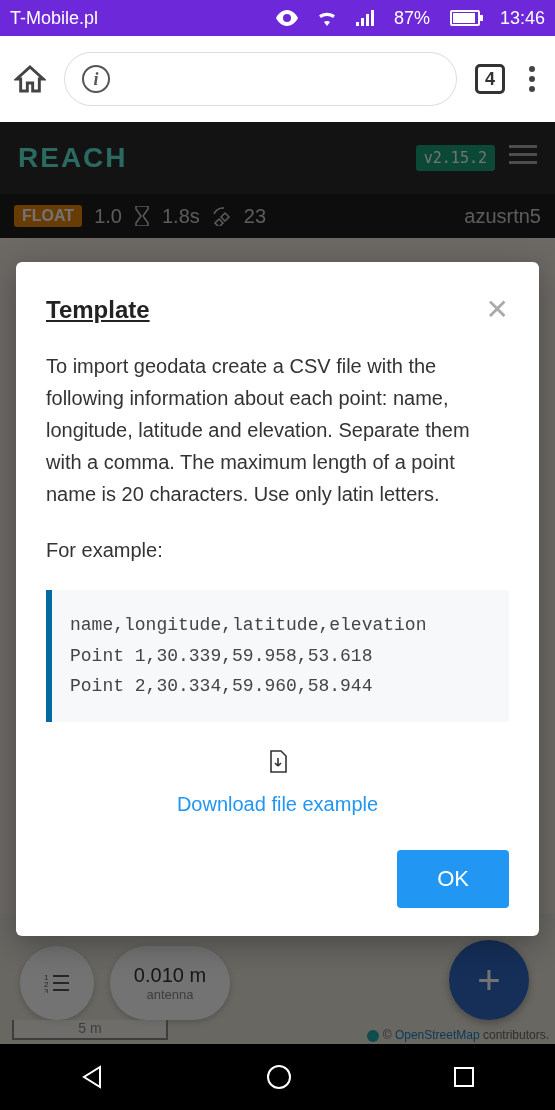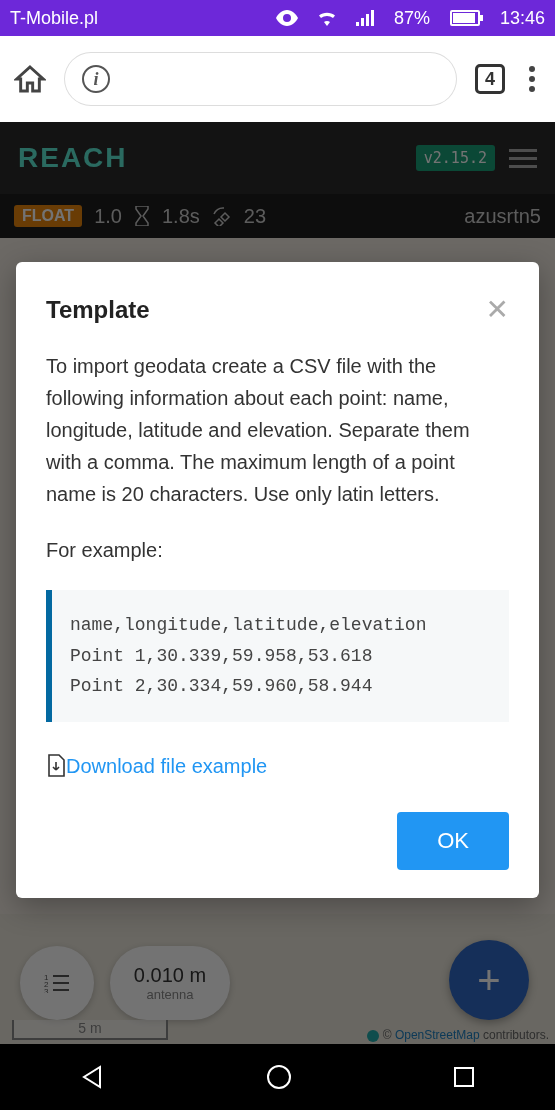--- a/index.html
+++ b/index.html
@@ -42,21 +42,21 @@
   
   .app-area {
     position: absolute; top: 122px; left: 0; right: 0; bottom: 66px;
     background: #efe9df;
   }
   .app-header {
     height: 72px; background: #2b2b2b; display:flex; align-items:center;
     justify-content: space-between; padding: 0 18px;
   }
   .app-logo { color: #5eead4; font-size: 28px; font-weight: 700; letter-spacing: 2px; }
-  .app-header-right { display:flex; align-items:center; gap:14px; }
+  .app-header-right { display:flex; gap:14px; }
   .version-badge {
     background: #1aa079; color:#fff; font-size:15px; padding:4px 8px;
     border-radius:3px; font-family: monospace;
   }
   .hamburger { display:flex; flex-direction:column; gap:5px; }
   .hamburger span { width:28px; height:3px; background:#aaa; }
 
   .stat-bar {
     height: 44px; background: #1d1d1d; display:flex; align-items:center;
     padding: 0 14px; color:#ccc; font-size:20px; gap:12px;
@@ -101,33 +101,33 @@
     position:absolute; inset:0; background: rgba(0,0,0,0.55);
   }
 
   
   .modal {
     position:absolute; left:16px; right:16px; top:262px;
     background:#fff; border-radius:6px; padding:34px 30px 28px;
     box-shadow: 0 8px 30px rgba(0,0,0,0.3);
   }
   .modal-header { display:flex; justify-content:space-between; align-items:center; margin-bottom:26px; }
-  .modal-title { font-size:24px; font-weight:700; color:#222; }
+  .modal-title { font-size:24px; font-weight:700; color:#222;text-decoration:underline; }
   .modal-close { font-size:28px; color:#aaa; font-weight:300; cursor:pointer; line-height:1; }
   .modal-body { font-size:20px; color:#333; line-height:1.6; }
   .modal-body p { margin-bottom: 24px; }
   .code-block {
     background:#f6f8f9; border-left:6px solid #0369a1;
     padding:20px 18px; font-family: 'Courier New', monospace;
     font-size:18px; color:#444; white-space:pre; overflow:hidden;
     margin: 14px 0 28px; line-height:1.7;
   }
   .download-link {
-    display:flex; align-items:center; gap:0;
-    color:#2196f3; font-size:20px; cursor:pointer;
+    display:flex; align-items:center; gap:14px;
+    color:#2196f3; font-size:20px; cursor:pointer;flex-direction:column;
   }
   .modal-footer { display:flex; justify-content:flex-end; margin-top:30px; }
   .ok-btn {
     background:#2196f3; color:#fff; border:none; border-radius:4px;
     padding:16px 40px; font-size:22px; cursor:pointer;
   }
 
   
   .nav-bar {
     position:absolute; left:0; right:0; bottom:0; height:66px;

